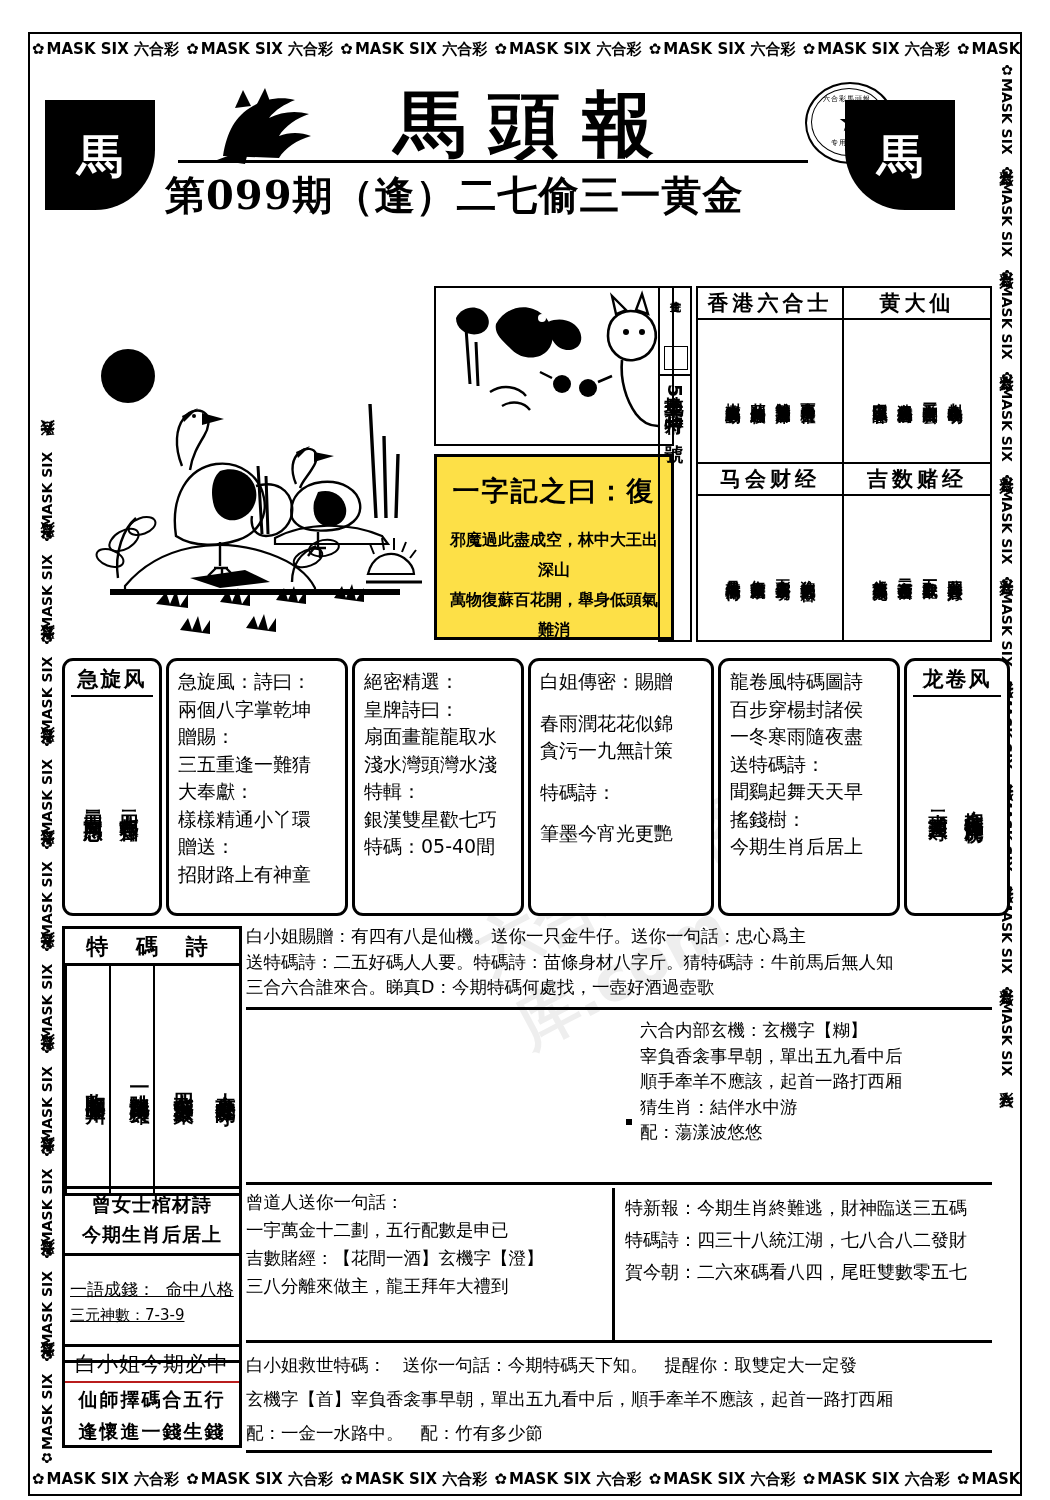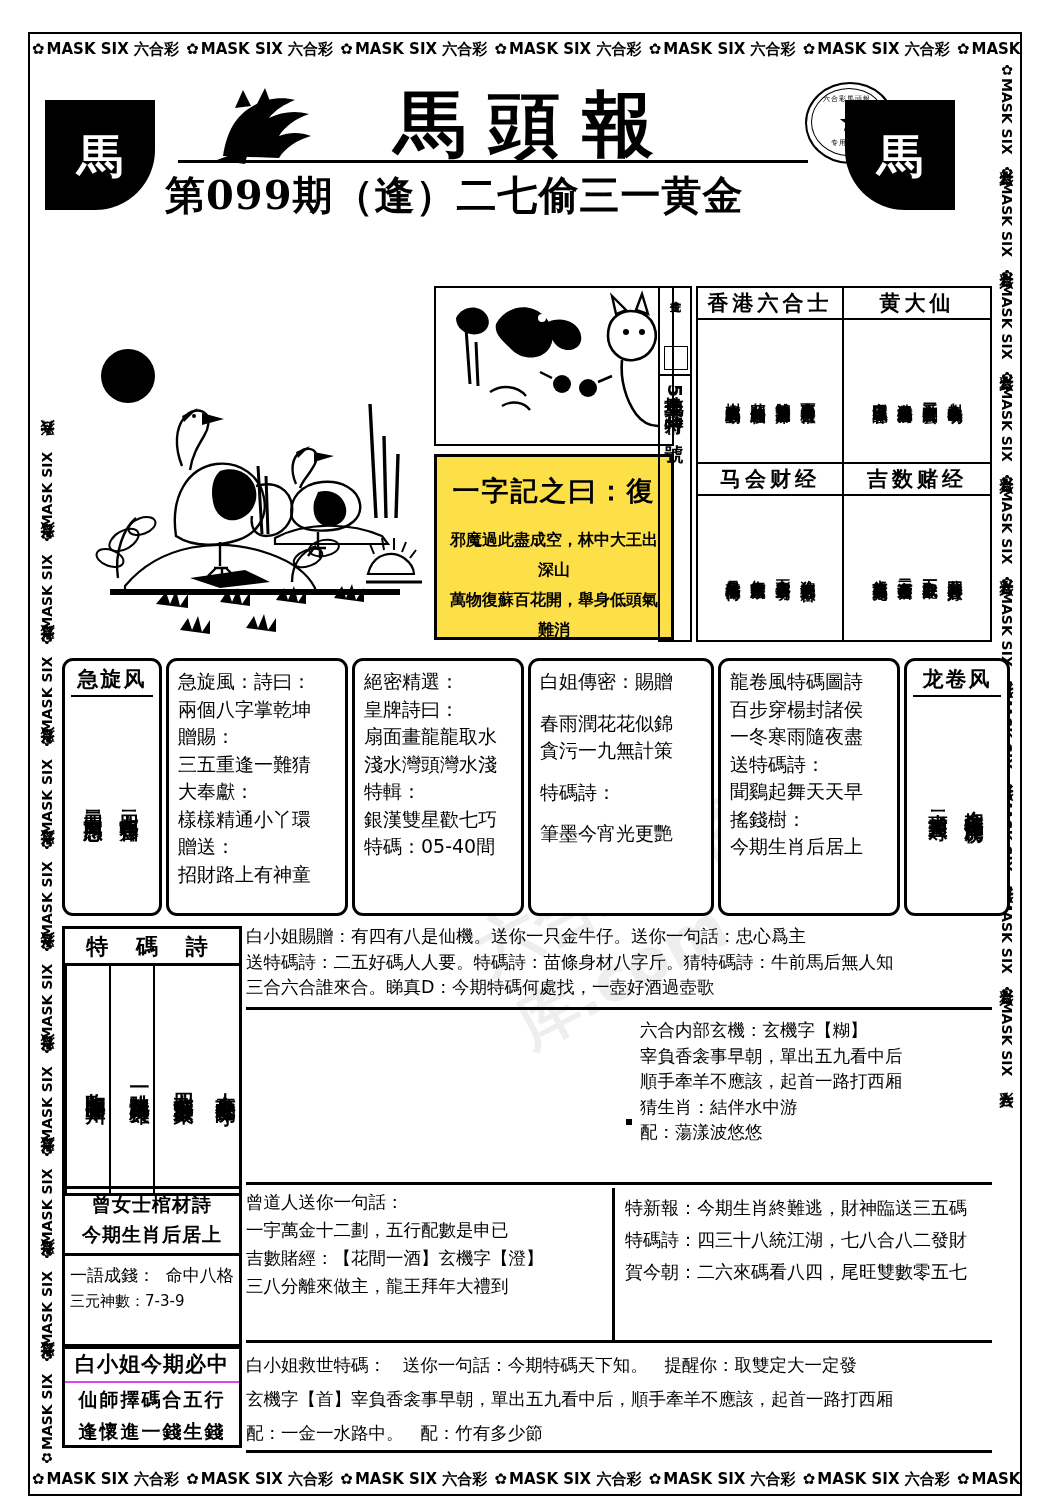--- a/index.html
+++ b/index.html
@@ -99,34 +99,34 @@
   .sixchild{left:206px;top:728px;width:360px;height:160px;border-right:3px solid #000;padding-top:4px;}
   .inner{left:580px;top:728px;width:372px;height:160px;padding-top:4px;padding-left:20px;}
   .inner .bullet{position:absolute;left:6px;top:105px;width:6px;height:6px;background:#000;}
 
   .hr-mid{position:absolute;left:206px;top:896px;width:746px;border-top:3px solid #000;}
 
   .zeng{position:absolute;left:22px;top:900px;width:180px;height:152px;box-sizing:border-box;}
   .zeng .hd{border:3px solid #000;border-bottom:none;height:64px;text-align:center;}
   .zeng .hd .l1{font-size:19px;font-weight:bold;line-height:30px;letter-spacing:1px;font-family:"DejaVu Serif","Liberation Serif",serif;}
   .zeng .hd .l2{font-size:19px;font-weight:bold;line-height:31px;letter-spacing:1px;font-family:"DejaVu Serif","Liberation Serif",serif;}
-  .zeng .bd{border:3px solid #000;height:84px;padding:6px 5px 0;}
+  .zeng .bd{border:3px solid #000;height:84px;padding:20px 5px 0;text-decoration:underline;}
   .zeng .bd div{font-size:17px;line-height:26px;white-space:nowrap;}
   .zeng .bd .sm{font-size:15px;}
 
   .zdao{position:absolute;left:206px;top:900px;width:348px;height:152px;padding-top:2px;}
   .zdao div{font-size:17.5px;line-height:28px;white-space:nowrap;}
 
   .tnew{position:absolute;left:572px;top:902px;width:380px;height:152px;border-left:3px solid #000;padding-left:10px;padding-top:4px;box-sizing:border-box;}
   .tnew div{font-size:18px;line-height:32px;white-space:nowrap;}
 
   .hr-low{position:absolute;left:206px;top:1054px;width:746px;border-top:3px solid #000;}
 
   .bmust{position:absolute;left:22px;top:1058px;width:180px;height:104px;border:3px solid #000;box-sizing:border-box;text-align:center;}
-  .bmust .t1{font-size:21px;font-weight:bold;line-height:34px;border-bottom:2px solid #d946ef;letter-spacing:1px;font-family:"DejaVu Serif","Liberation Serif",serif;}
+  .bmust .t1{font-size:21px;font-weight:normal;line-height:34px;border-bottom:2px solid #b91c1c;letter-spacing:1px;font-family:"DejaVu Serif","Liberation Serif",serif;}
   .bmust .t2{font-size:19px;font-weight:bold;line-height:32px;letter-spacing:2px;font-family:"DejaVu Serif","Liberation Serif",serif;}
 
   .bsave{position:absolute;left:206px;top:1058px;width:746px;height:104px;padding-top:4px;}
   .bsave div{font-size:17.5px;line-height:34px;white-space:nowrap;}
   .hr-bottom{position:absolute;left:206px;top:1164px;width:746px;border-top:3px solid #000;}
 
   .ghost{position:absolute;left:430px;top:500px;font-size:62px;color:#eee;transform:rotate(-28deg);font-weight:bold;pointer-events:none;}
 </style>
 </head>
 <body>

